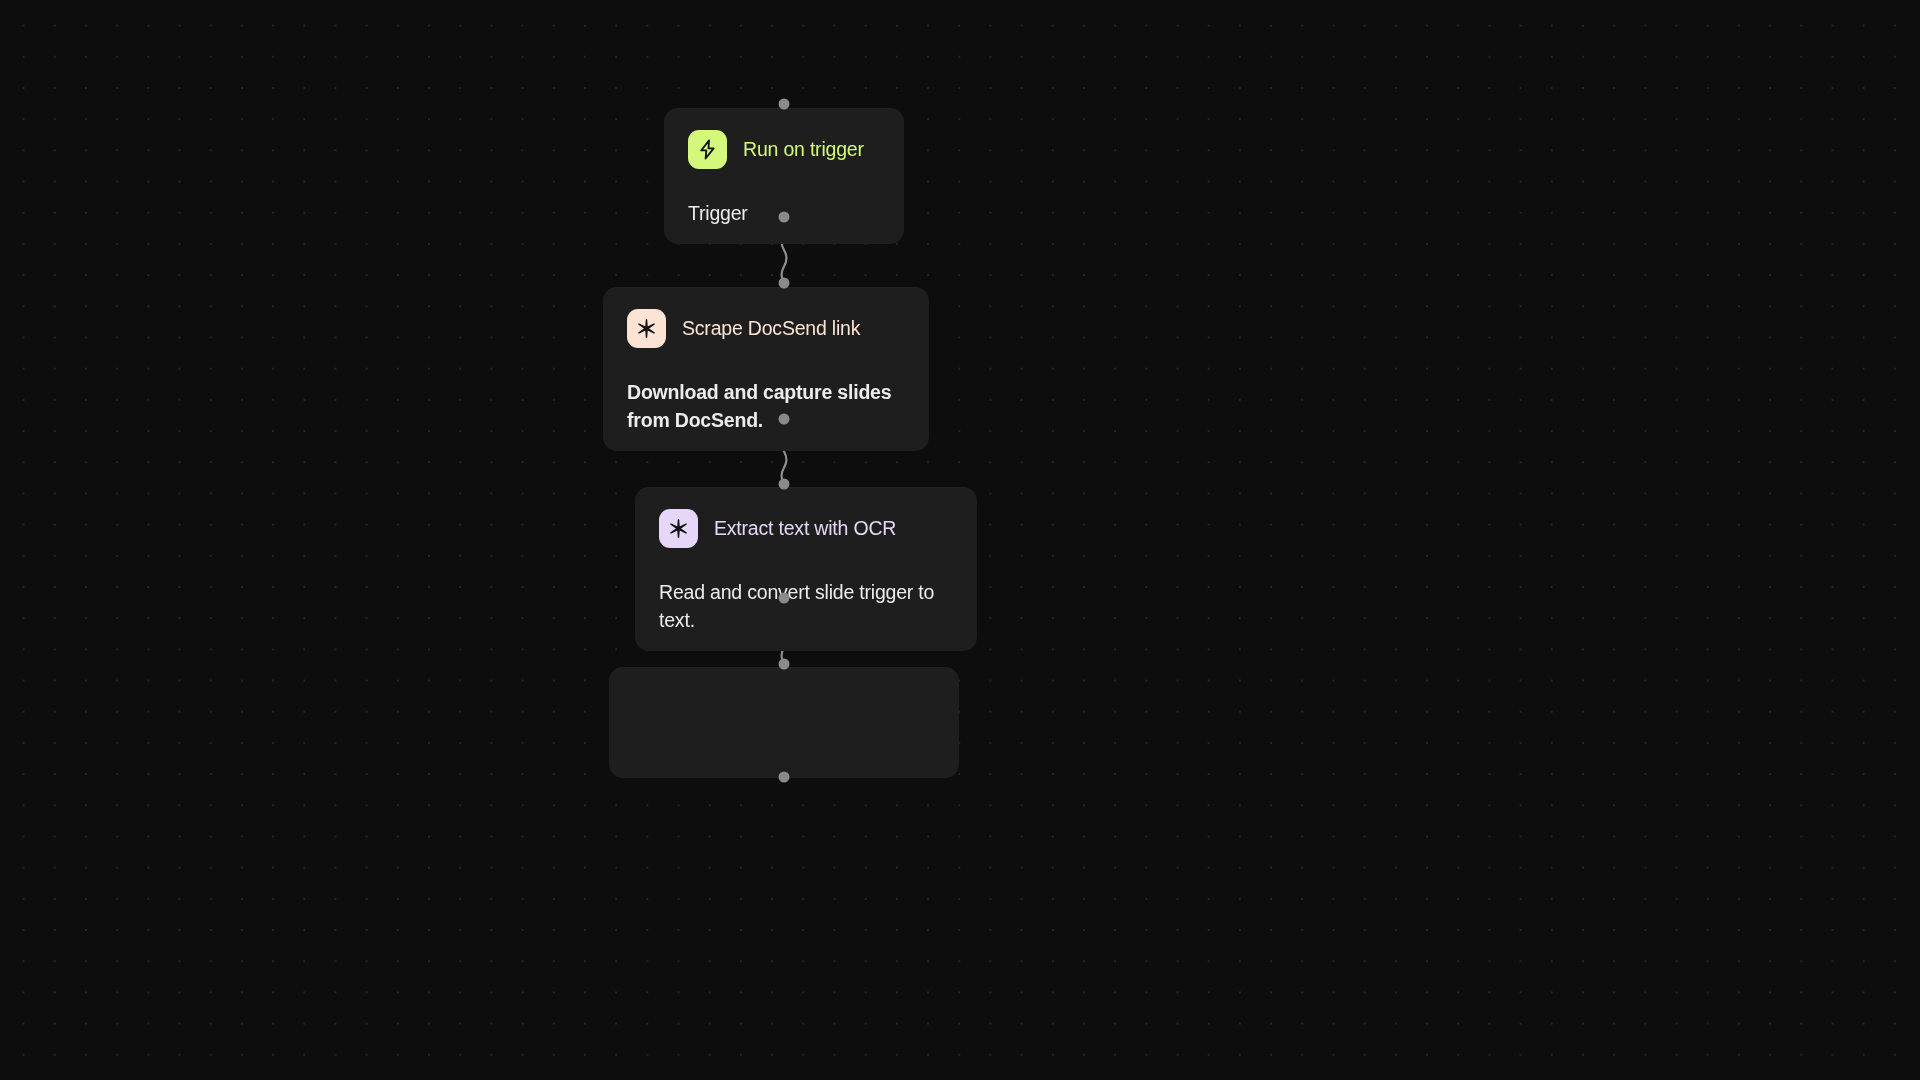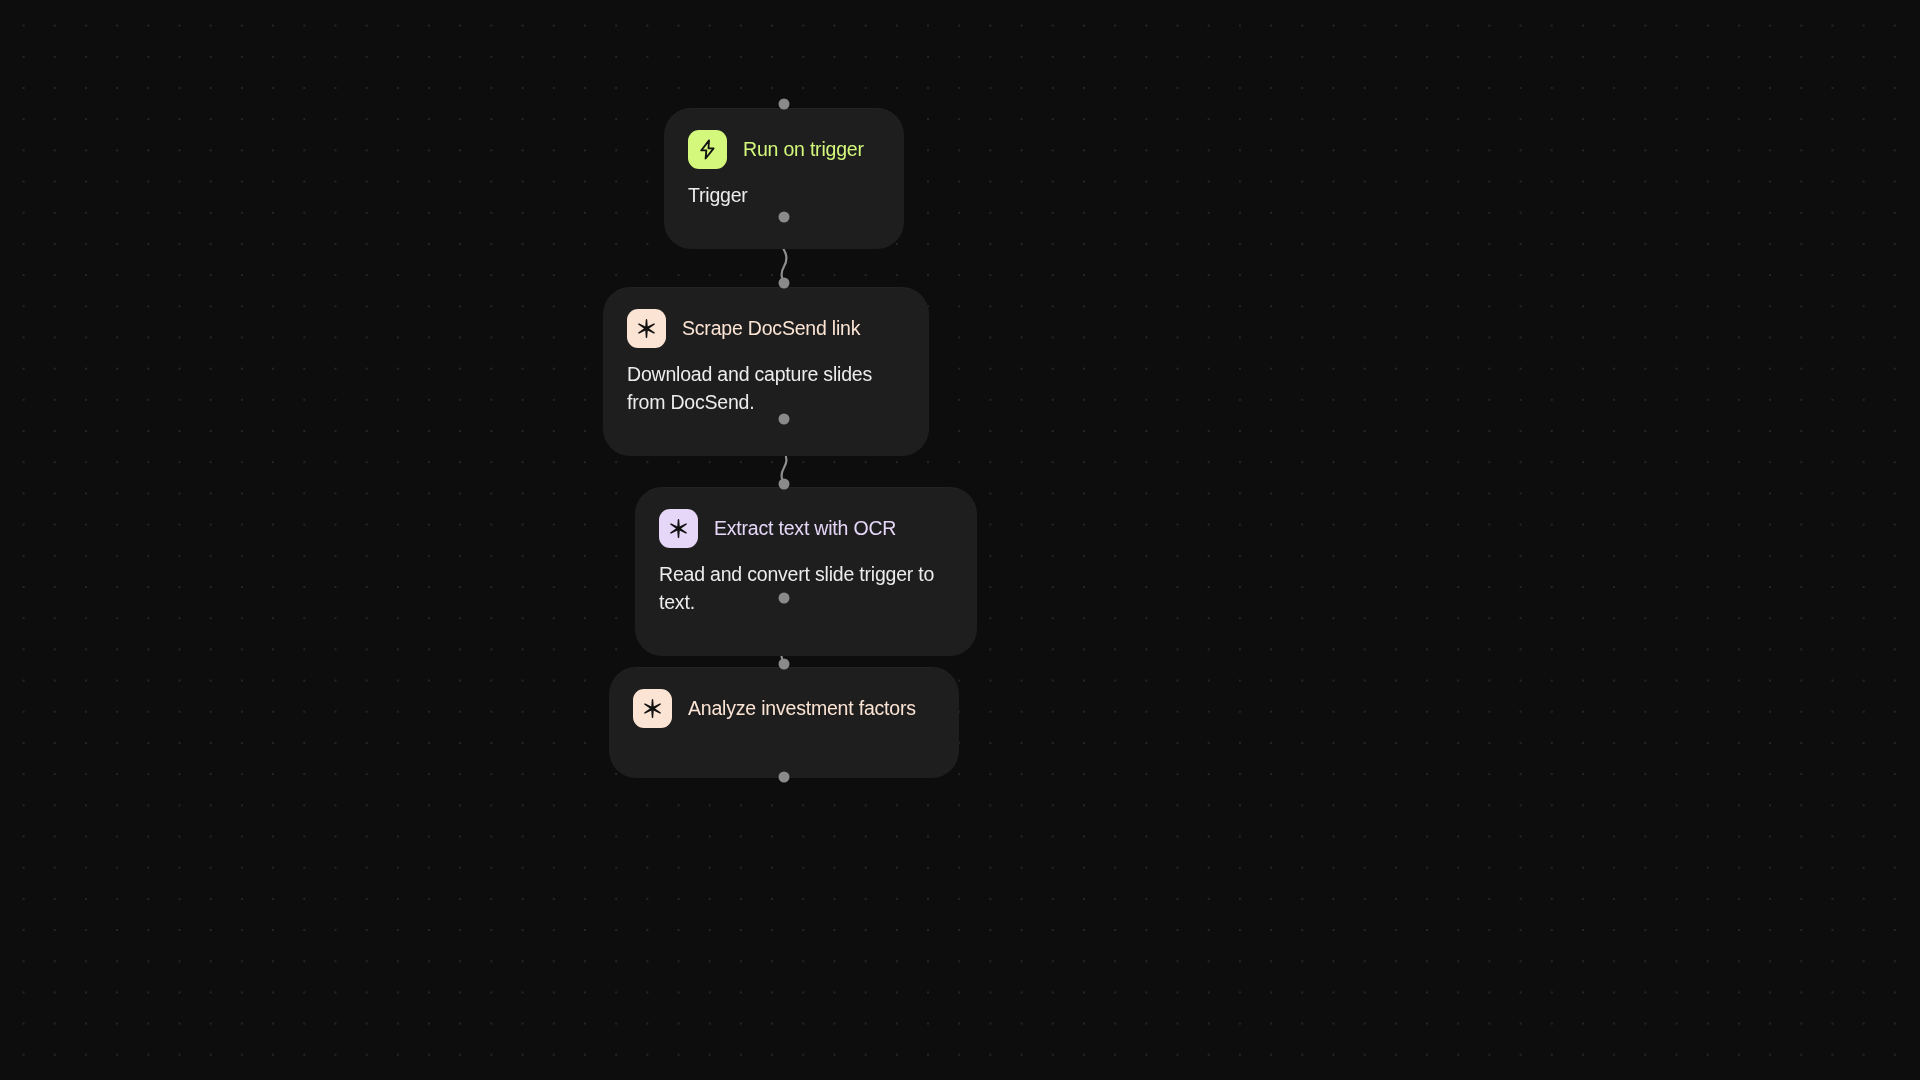--- a/index.html
+++ b/index.html
@@ -13,22 +13,22 @@
     position:relative;
     width:1920px; height:1080px;
     background-color:#0d0d0d;
     background-image: radial-gradient(circle, #262626 1.1px, transparent 1.2px);
     background-size:31.2px 31.2px;
     background-position:8px 10px;
   }
   .node {
     position:absolute;
     background:#1e1e1e;
-    border-radius:27px;
-    padding:22px 24px 40px 24px;
+    border-radius:14px;
+    padding:22px 24px 17px 24px;
     box-shadow:0 1px 0 rgba(255,255,255,0.02) inset;
   }
   .node-head {
     display:flex;
     align-items:center;
     gap:16px;
   }
   .node-icon {
     width:39px; height:39px;
     border-radius:11px;
@@ -38,21 +38,21 @@
     flex:0 0 auto;
   }
   .node-icon svg { display:block; }
   .node-title {
     font-size:19.5px;
     letter-spacing:-0.2px;
     white-space:nowrap;
     font-weight:400;
   }
   .node-desc {
-    margin-top:12px;
+    margin-top:30px;
     font-size:19.5px;
     line-height:28px;
     color:#ececec;
     letter-spacing:-0.2px;
     font-weight:400;
   }
   .port {
     position:absolute;
     width:11px; height:11px;
     border-radius:50%;
@@ -100,56 +100,41 @@
               <path d="M12 12 C12.85 12 13.45 11.35 13.35 10.55 L12.75 2.9 C12.70 2.35 12.40 2.0 12 2.0 C11.60 2.0 11.30 2.35 11.25 2.9 L10.65 10.55 C10.55 11.35 11.15 12 12 12 Z" transform="rotate(60 12 12)"></path>
               <path d="M12 12 C12.85 12 13.45 11.35 13.35 10.55 L12.75 2.9 C12.70 2.35 12.40 2.0 12 2.0 C11.60 2.0 11.30 2.35 11.25 2.9 L10.65 10.55 C10.55 11.35 11.15 12 12 12 Z" transform="rotate(120 12 12)"></path>
               <path d="M12 12 C12.85 12 13.45 11.35 13.35 10.55 L12.75 2.9 C12.70 2.35 12.40 2.0 12 2.0 C11.60 2.0 11.30 2.35 11.25 2.9 L10.65 10.55 C10.55 11.35 11.15 12 12 12 Z" transform="rotate(180 12 12)"></path>
               <path d="M12 12 C12.85 12 13.45 11.35 13.35 10.55 L12.75 2.9 C12.70 2.35 12.40 2.0 12 2.0 C11.60 2.0 11.30 2.35 11.25 2.9 L10.65 10.55 C10.55 11.35 11.15 12 12 12 Z" transform="rotate(240 12 12)"></path>
               <path d="M12 12 C12.85 12 13.45 11.35 13.35 10.55 L12.75 2.9 C12.70 2.35 12.40 2.0 12 2.0 C11.60 2.0 11.30 2.35 11.25 2.9 L10.65 10.55 C10.55 11.35 11.15 12 12 12 Z" transform="rotate(300 12 12)"></path>
             </g>
           </svg>
         </div>
         <div class="node-title" style="color: rgb(252, 228, 212);">Scrape DocSend link</div>
       </div>
-      <div class="node-desc" style="color: rgb(236, 236, 236);">Download and capture slides from DocSend.</div>
+      <div class="node-desc" style="color: rgb(236, 236, 236); font-weight: bold;">Download and capture slides from DocSend.</div>
     </div>
     <div class="node" style="left: 635px; top: 487px; width: 342px; min-height: 111px;">
       <div class="node-head">
         <div class="node-icon" style="background: rgb(230, 214, 247);">
           <svg width="23" height="23" viewBox="0 0 24 24">
             <g fill="#111111">
               <path d="M12 12 C12.85 12 13.45 11.35 13.35 10.55 L12.75 2.9 C12.70 2.35 12.40 2.0 12 2.0 C11.60 2.0 11.30 2.35 11.25 2.9 L10.65 10.55 C10.55 11.35 11.15 12 12 12 Z" transform="rotate(0 12 12)"></path>
               <path d="M12 12 C12.85 12 13.45 11.35 13.35 10.55 L12.75 2.9 C12.70 2.35 12.40 2.0 12 2.0 C11.60 2.0 11.30 2.35 11.25 2.9 L10.65 10.55 C10.55 11.35 11.15 12 12 12 Z" transform="rotate(60 12 12)"></path>
               <path d="M12 12 C12.85 12 13.45 11.35 13.35 10.55 L12.75 2.9 C12.70 2.35 12.40 2.0 12 2.0 C11.60 2.0 11.30 2.35 11.25 2.9 L10.65 10.55 C10.55 11.35 11.15 12 12 12 Z" transform="rotate(120 12 12)"></path>
               <path d="M12 12 C12.85 12 13.45 11.35 13.35 10.55 L12.75 2.9 C12.70 2.35 12.40 2.0 12 2.0 C11.60 2.0 11.30 2.35 11.25 2.9 L10.65 10.55 C10.55 11.35 11.15 12 12 12 Z" transform="rotate(180 12 12)"></path>
               <path d="M12 12 C12.85 12 13.45 11.35 13.35 10.55 L12.75 2.9 C12.70 2.35 12.40 2.0 12 2.0 C11.60 2.0 11.30 2.35 11.25 2.9 L10.65 10.55 C10.55 11.35 11.15 12 12 12 Z" transform="rotate(240 12 12)"></path>
               <path d="M12 12 C12.85 12 13.45 11.35 13.35 10.55 L12.75 2.9 C12.70 2.35 12.40 2.0 12 2.0 C11.60 2.0 11.30 2.35 11.25 2.9 L10.65 10.55 C10.55 11.35 11.15 12 12 12 Z" transform="rotate(300 12 12)"></path>
             </g>
           </svg>
         </div>
         <div class="node-title" style="color: rgb(230, 214, 247);">Extract text with OCR</div>
       </div>
       <div class="node-desc" style="color: rgb(236, 236, 236);">Read and convert slide trigger to text.</div>
     </div>
     <div class="node" style="left: 609px; top: 667px; width: 350px; min-height: 111px;">
-      <div class="node-head">
-        <div class="node-icon" style="background: rgb(252, 228, 212);">
-          <svg width="23" height="23" viewBox="0 0 24 24">
-            <g fill="#111111">
-              <path d="M12 12 C12.85 12 13.45 11.35 13.35 10.55 L12.75 2.9 C12.70 2.35 12.40 2.0 12 2.0 C11.60 2.0 11.30 2.35 11.25 2.9 L10.65 10.55 C10.55 11.35 11.15 12 12 12 Z" transform="rotate(0 12 12)"></path>
-              <path d="M12 12 C12.85 12 13.45 11.35 13.35 10.55 L12.75 2.9 C12.70 2.35 12.40 2.0 12 2.0 C11.60 2.0 11.30 2.35 11.25 2.9 L10.65 10.55 C10.55 11.35 11.15 12 12 12 Z" transform="rotate(60 12 12)"></path>
-              <path d="M12 12 C12.85 12 13.45 11.35 13.35 10.55 L12.75 2.9 C12.70 2.35 12.40 2.0 12 2.0 C11.60 2.0 11.30 2.35 11.25 2.9 L10.65 10.55 C10.55 11.35 11.15 12 12 12 Z" transform="rotate(120 12 12)"></path>
-              <path d="M12 12 C12.85 12 13.45 11.35 13.35 10.55 L12.75 2.9 C12.70 2.35 12.40 2.0 12 2.0 C11.60 2.0 11.30 2.35 11.25 2.9 L10.65 10.55 C10.55 11.35 11.15 12 12 12 Z" transform="rotate(180 12 12)"></path>
-              <path d="M12 12 C12.85 12 13.45 11.35 13.35 10.55 L12.75 2.9 C12.70 2.35 12.40 2.0 12 2.0 C11.60 2.0 11.30 2.35 11.25 2.9 L10.65 10.55 C10.55 11.35 11.15 12 12 12 Z" transform="rotate(240 12 12)"></path>
-              <path d="M12 12 C12.85 12 13.45 11.35 13.35 10.55 L12.75 2.9 C12.70 2.35 12.40 2.0 12 2.0 C11.60 2.0 11.30 2.35 11.25 2.9 L10.65 10.55 C10.55 11.35 11.15 12 12 12 Z" transform="rotate(300 12 12)"></path>
-            </g>
-          </svg>
-        </div>
-        <div class="node-title" style="color: rgb(252, 228, 212);">Analyze investment factors</div>
-      </div>
     </div>
     <div class="port" style="left: 784px; top: 104px; background: rgb(138, 138, 138);"></div>
     <div class="port" style="left: 784px; top: 217px; background: rgb(138, 138, 138);"></div>
     <div class="port" style="left: 784px; top: 283px; background: rgb(138, 138, 138);"></div>
     <div class="port" style="left: 784px; top: 419px; background: rgb(138, 138, 138);"></div>
     <div class="port" style="left: 784px; top: 484px; background: rgb(138, 138, 138);"></div>
     <div class="port" style="left: 784px; top: 598px; background: rgb(138, 138, 138);"></div>
     <div class="port" style="left: 784px; top: 664px; background: rgb(138, 138, 138);"></div>
     <div class="port" style="left: 784px; top: 777px; background: rgb(138, 138, 138);"></div>
   </div>

